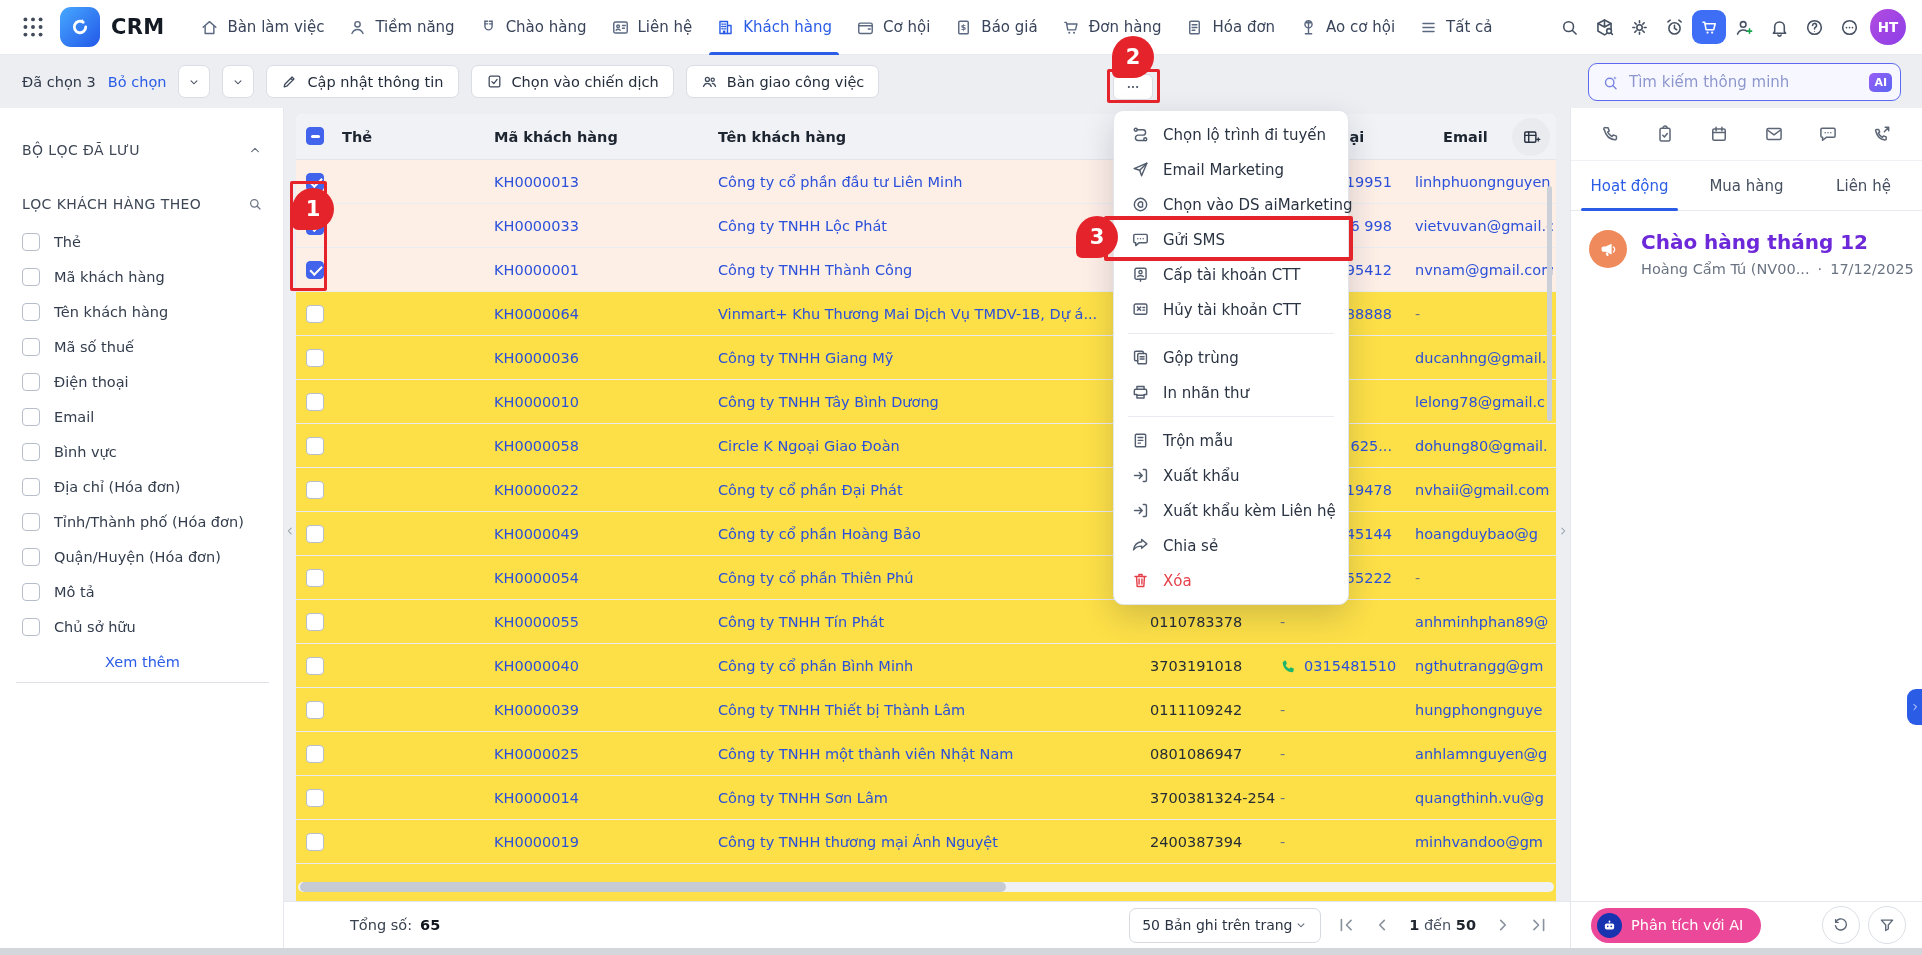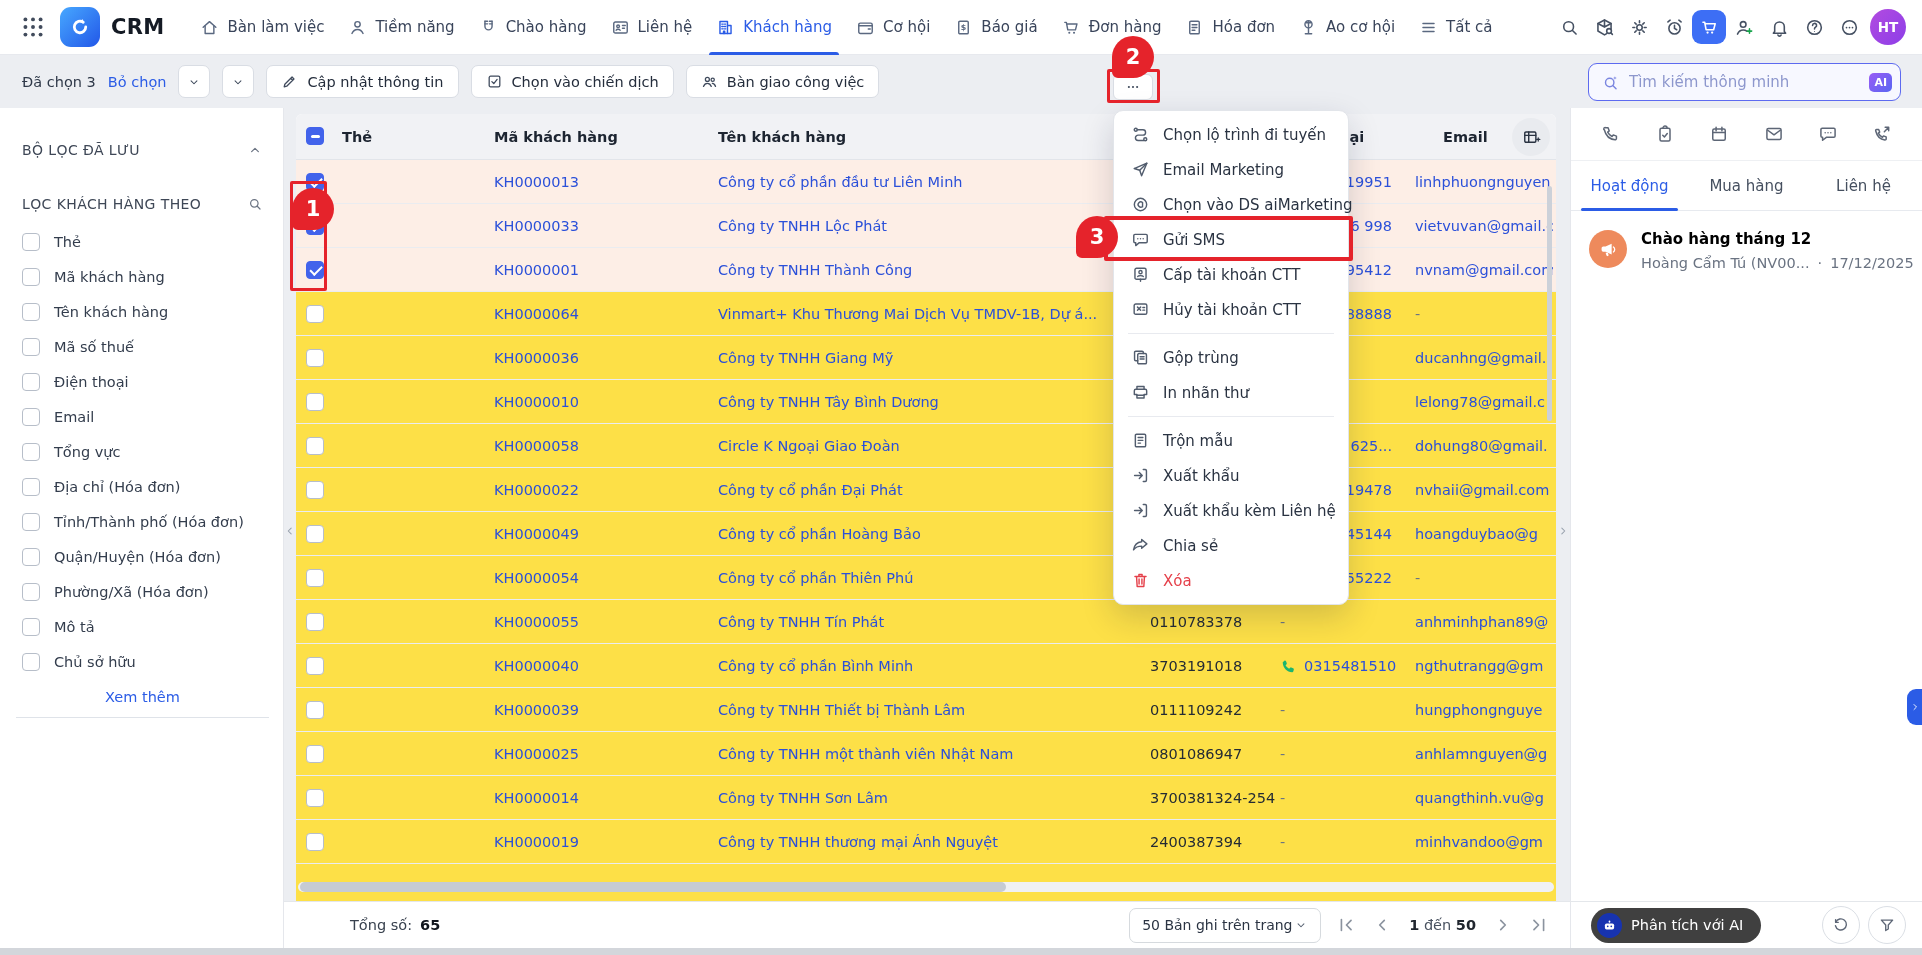--- a/index.html
+++ b/index.html
@@ -92,37 +92,37 @@
   .rpanel { position:absolute; left:1570px; top:108px; width:352px; bottom:53px; background:#fff; border-left:1px solid #e5e7ec; z-index:5; }
   .ricons { height:53px; display:flex; align-items:center; justify-content:space-between; padding:0 30px; border-bottom:1px solid #eef0f3; color:#5d6676; }
   .ricons .ic { width:20px; height:20px; cursor:pointer; }
   .rtabs { height:50px; display:flex; border-bottom:1px solid #e7eaef; }
   .rtab { flex:1; display:flex; align-items:center; justify-content:center; color:#454f5f; font-size:15px; position:relative; cursor:pointer; }
   .rtab.active { color:#2b5ce6; }
   .rtab.active::after { content:""; position:absolute; left:10px; right:10px; bottom:-1px; height:3px; background:#2b5ce6; border-radius:3px; }
   .activity { display:flex; gap:14px; padding:19px 18px; }
   .act-icon { width:38px; height:38px; border-radius:50%; background:#ee8a5c; display:flex; align-items:center; justify-content:center; flex:none; }
   .act-icon .ic { width:21px; height:21px; }
-  .act-title { font-weight:700; color:#000000; font-size:15px; margin-bottom:7px; }
+  .act-title { font-weight:700; color:#6d28d9; font-size:20px; margin-bottom:7px; }
   .act-meta { color:#6a7382; font-size:14.5px; display:flex; gap:8px; align-items:center; white-space:nowrap; }
   .edge-handle { position:absolute; right:0; top:581px; width:15px; height:36px; background:#2b5ce6; border-radius:9px 0 0 9px; color:#fff; display:flex; align-items:center; justify-content:center; cursor:pointer; }
   .edge-handle .ic { width:12px; height:12px; }
 
   
   .footer { position:absolute; left:284px; right:352px; bottom:7px; height:47px; background:#fff; border-top:1px solid #e4e7eb; display:flex; align-items:center; padding:0 20px 0 66px; z-index:6; }
   .total-label { color:#39424f; margin-right:8px; }
   .total-value { font-weight:700; color:#10151d; }
   .pager { margin-left:auto; display:flex; align-items:center; gap:14px; }
   .page-size { width:192px; height:35px; border:1px solid #d6dade; border-radius:7px; background:#fff; display:flex; align-items:center; justify-content:space-between; padding:0 12px; color:#2b3443; font-size:14px; cursor:pointer; }
   .page-size .ic { width:14px; height:14px; color:#5a6474; }
   .pg-btn { width:22px; height:22px; color:#8b939f; cursor:pointer; }
   .pg-text { color:#4a5361; margin:0 2px; white-space:nowrap; }
   .pg-text b { color:#20262e; }
   .rfooter { position:absolute; left:1570px; width:352px; bottom:7px; height:47px; background:#fff; border-top:1px solid #e4e7eb; border-left:1px solid #e5e7ec; display:flex; align-items:center; padding:0 16px 0 20px; z-index:6; }
-  .ai-pill { height:35px; border-radius:18px; background:#404040; color:#fff; display:flex; align-items:center; gap:9px; padding:0 18px 0 6px; font-size:14.5px; cursor:pointer; }
+  .ai-pill { height:35px; border-radius:18px; background:#ec4899; color:#fff; display:flex; align-items:center; gap:9px; padding:0 18px 0 6px; font-size:14.5px; cursor:pointer; }
   .ai-bot { width:25px; height:25px; border-radius:50%; background:#1733b0; display:flex; align-items:center; justify-content:center; }
   .ai-bot .ic { width:17px; height:17px; }
   .round-btn { width:38px; height:38px; border-radius:50%; background:#fff; border:1px solid #dbdfe5; display:flex; align-items:center; justify-content:center; color:#5d6676; cursor:pointer; }
   .round-btn .ic { width:18px; height:18px; }
   .rfooter .spacer { flex:1; }
   .bottom-strip { position:absolute; left:0; right:0; bottom:0; height:7px; background:#d3d6db; z-index:30; }
 
   
   .menu { position:absolute; left:1113px; top:110px; width:236px; z-index:50; background:#fff; border:1px solid #e2e5ea; border-radius:10px; box-shadow:0 12px 32px rgba(20,30,60,.18); padding:6px 0; }
   .menu-item { height:35px; display:flex; align-items:center; gap:13px; padding:0 17px; font-size:15px; color:#2a3342; cursor:pointer; white-space:nowrap; }
@@ -486,37 +486,33 @@
         <div class="filter-item">
           <span class="cb"></span>
           <span>Điện thoại</span>
         </div>
         <div class="filter-item">
           <span class="cb"></span>
           <span>Email</span>
         </div>
         <div class="filter-item">
           <span class="cb"></span>
-          <span>Tổng vực</span>
+          <span>Bình vực</span>
         </div>
         <div class="filter-item">
           <span class="cb"></span>
           <span>Địa chỉ (Hóa đơn)</span>
         </div>
         <div class="filter-item">
           <span class="cb"></span>
           <span>Tỉnh/Thành phố (Hóa đơn)</span>
         </div>
         <div class="filter-item">
           <span class="cb"></span>
           <span>Quận/Huyện (Hóa đơn)</span>
-        </div>
-        <div class="filter-item">
-          <span class="cb"></span>
-          <span>Phường/Xã (Hóa đơn)</span>
         </div>
         <div class="filter-item">
           <span class="cb"></span>
           <span>Mô tả</span>
         </div>
         <div class="filter-item">
           <span class="cb"></span>
           <span>Chủ sở hữu</span>
         </div>
       </div>

